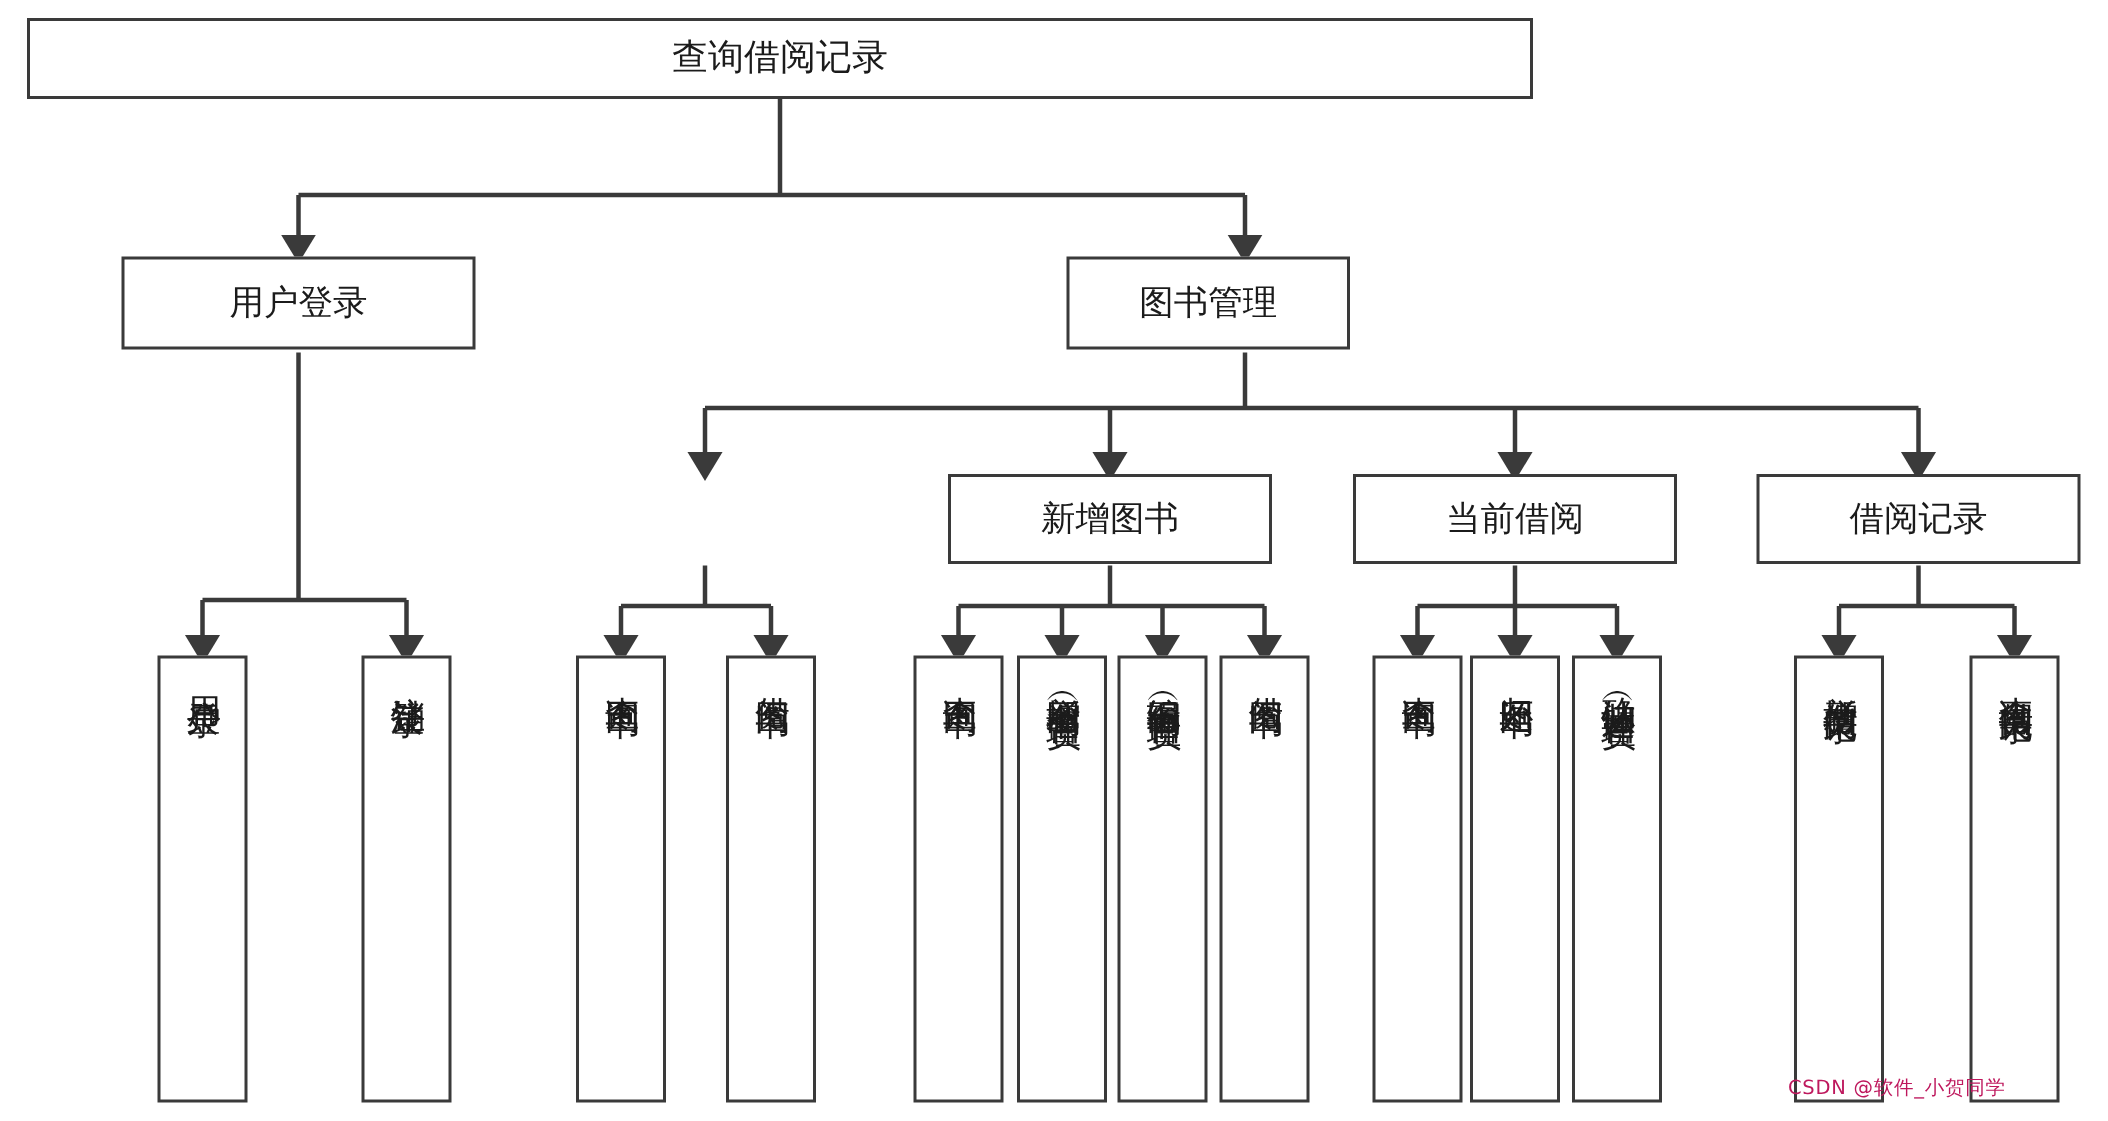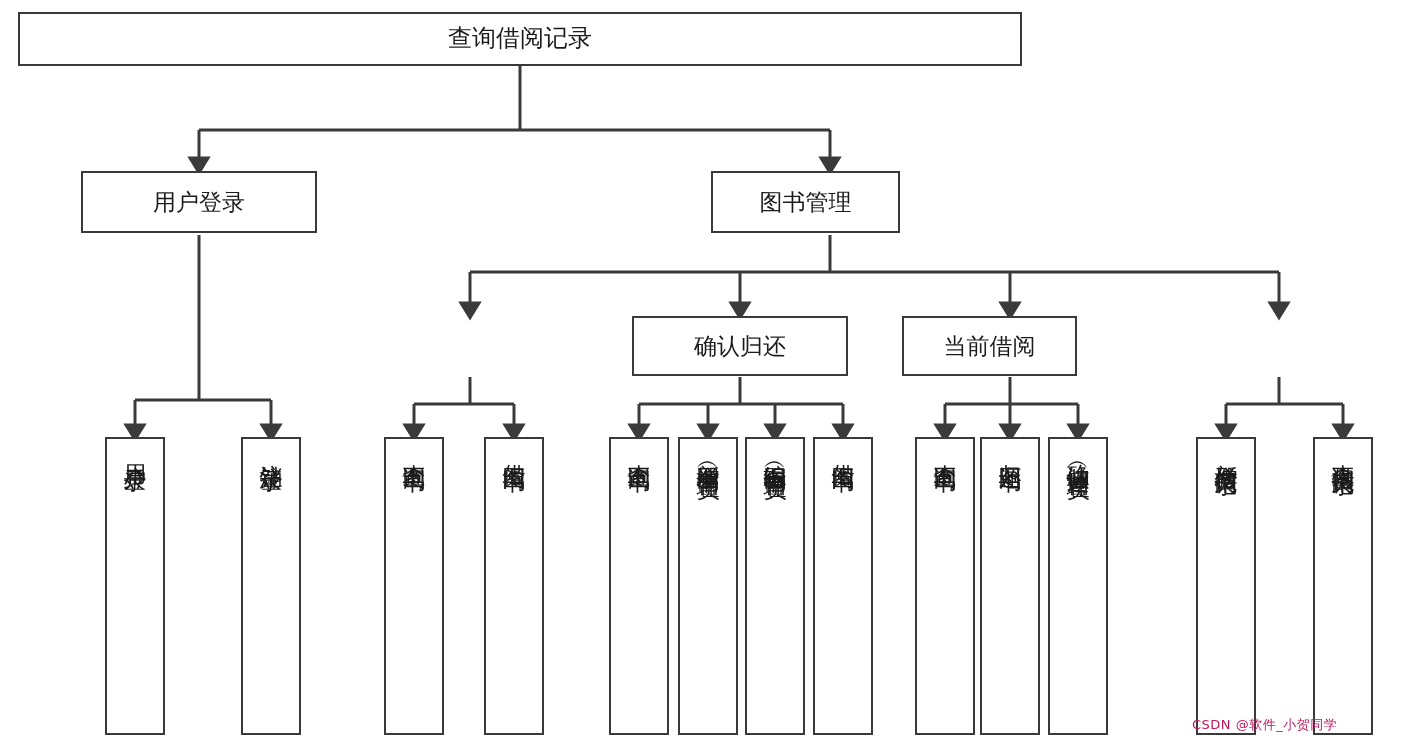--- a/index.html
+++ b/index.html
@@ -80,24 +80,27 @@
   </div>
 
   <div class="node h-node" style="left:81px;top:171px;width:236px;height:62px;">
     <span class="lbl">用户登录</span>
   </div>
   <div class="node h-node" style="left:711px;top:171px;width:189px;height:62px;">
     <span class="lbl">图书管理</span>
   </div>
 
   <div class="node h-node" style="left:632px;top:316px;width:216px;height:60px;">
-    <span class="lbl">确认归还</span>
+    <span class="lbl">新增图书</span>
   </div>
-  <div class="node h-node" style="left:902px;top:316px;width:175px;height:60px;">
+  <div class="node h-node" style="left:902px;top:316px;width:216px;height:60px;">
     <span class="lbl">当前借阅</span>
+  </div>
+  <div class="node h-node" style="left:1171px;top:316px;width:216px;height:60px;">
+    <span class="lbl">借阅记录</span>
   </div>
 
   <div class="node v-node" style="left:105px;top:437px;width:60px;height:298px;">
     <span class="lbl">用户登录</span>
   </div>
   <div class="node v-node" style="left:241px;top:437px;width:60px;height:298px;">
     <span class="lbl">注销登录</span>
   </div>
 
   <div class="node v-node" style="left:384px;top:437px;width:60px;height:298px;">

